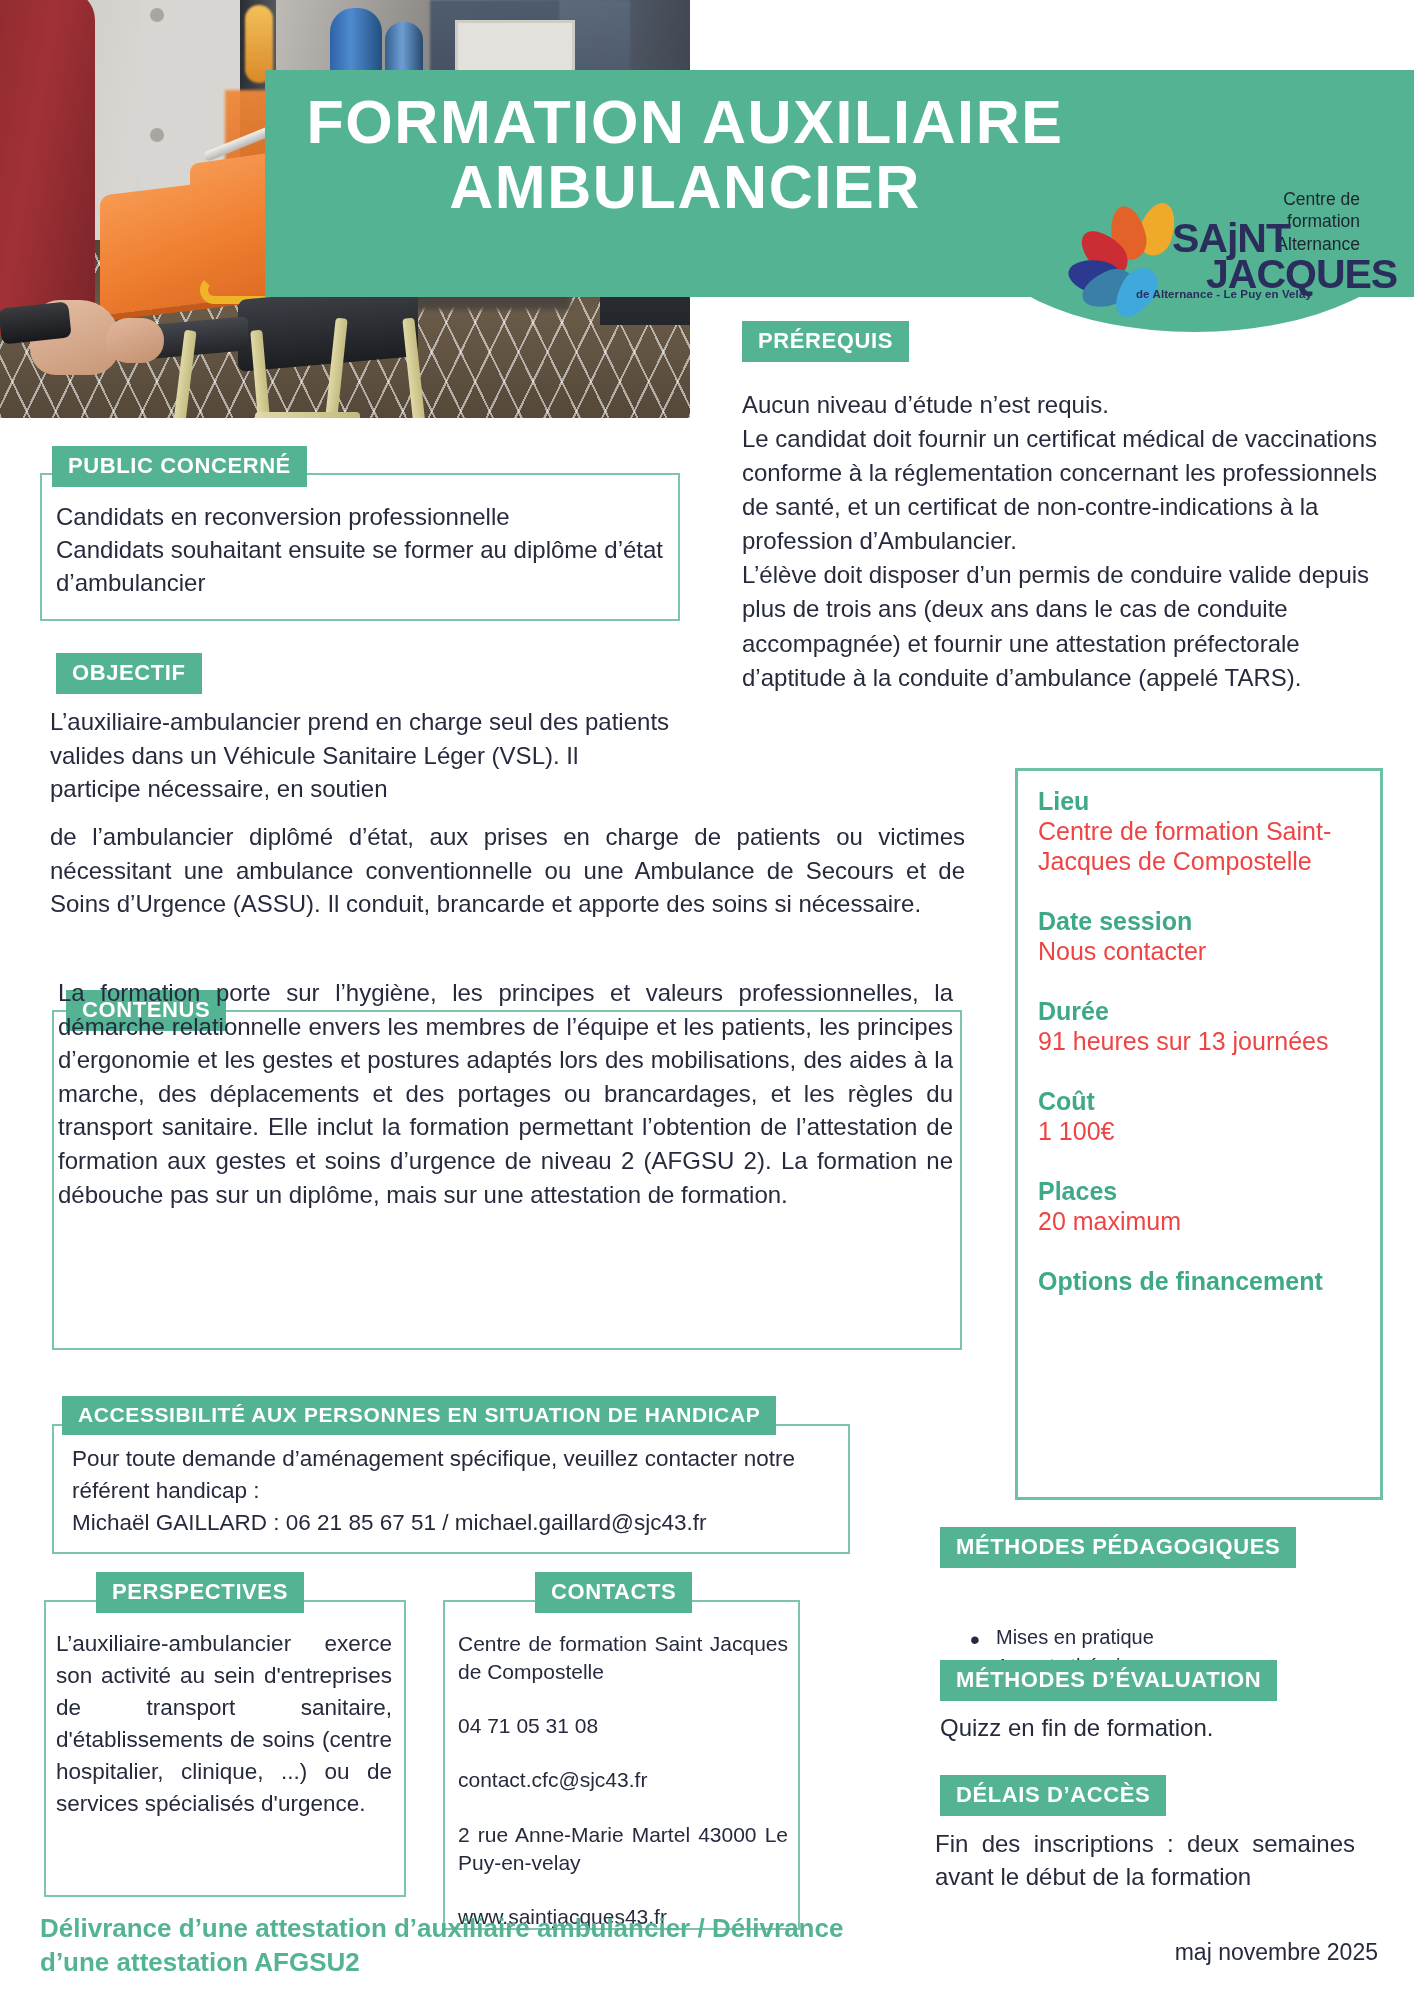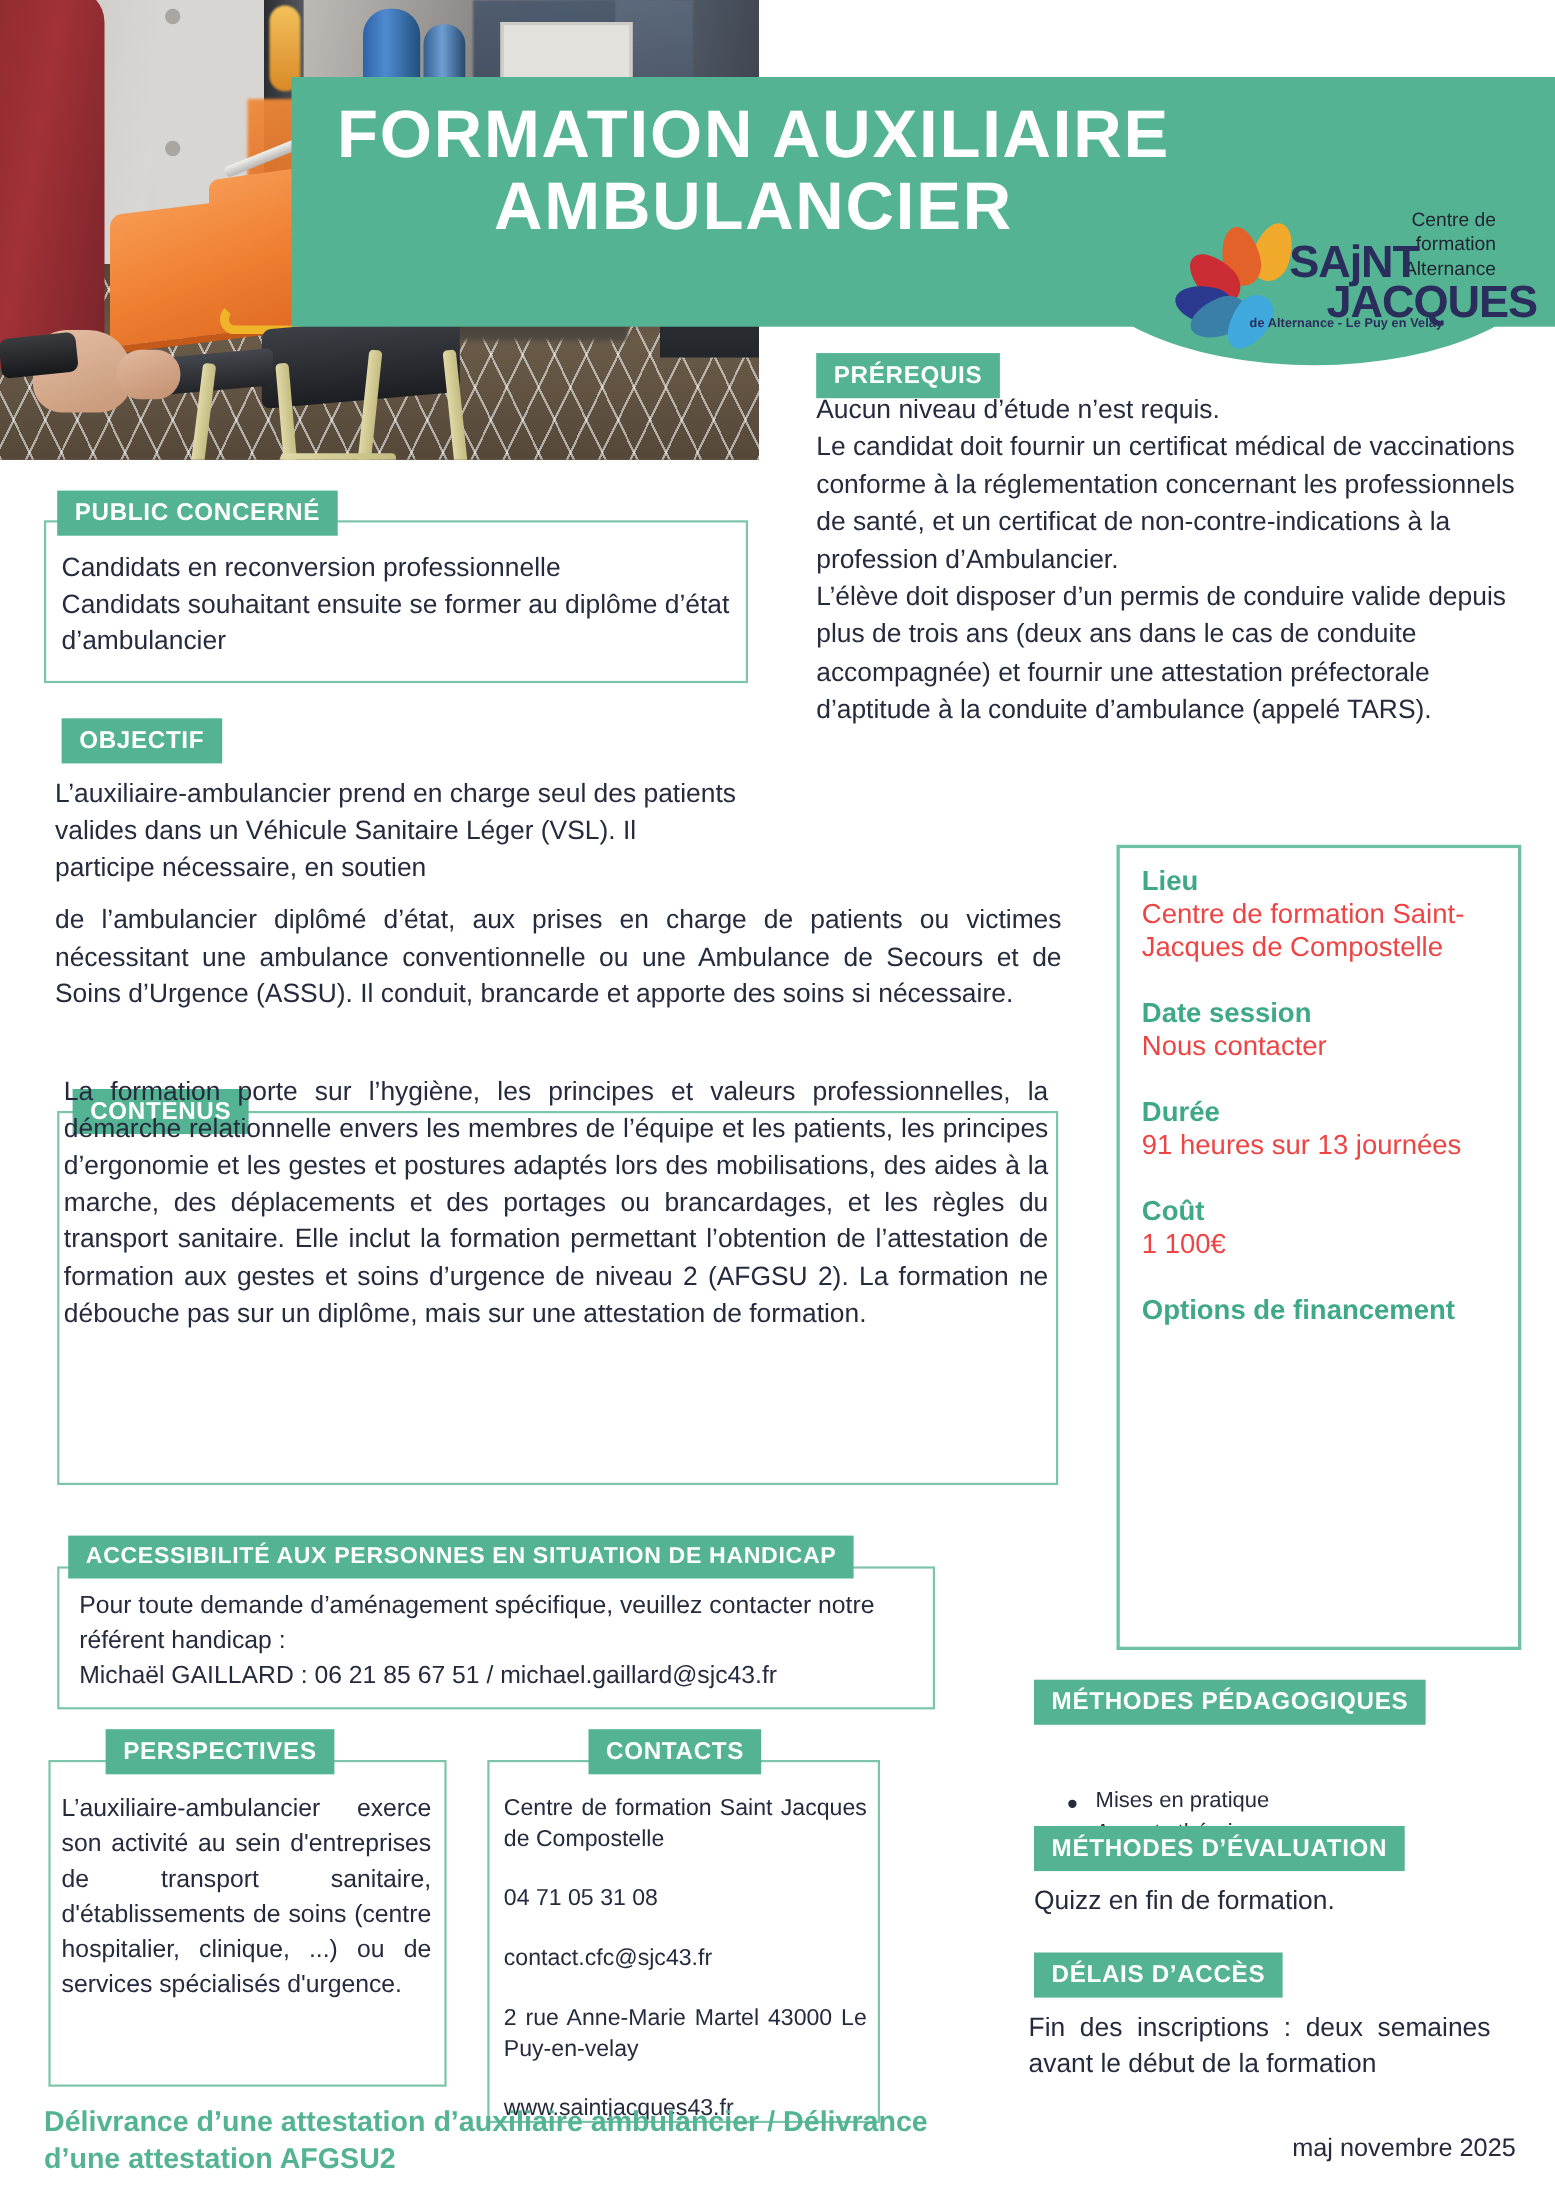--- a/index.html
+++ b/index.html
@@ -112,21 +112,21 @@
     display:inline-block; background:#53b392; color:#fff;
     font-weight:700; font-size:22px; letter-spacing:.6px;
     padding: 7px 16px 8px 16px; white-space:nowrap;
   }
   .tag.sm { font-size:21px; }
   .boxed { position:absolute; border:2px solid #7cc5aa; }
   .body-txt { color:#262a3d; font-size:23.5px; line-height:1.37; }
 
   
   .prereq-tag { position:absolute; left:742px; top:321px; }
-  .prereq-body { position:absolute; left:742px; top:356px; width:638px; font-size:24px; line-height:1.42; }
+  .prereq-body { position:absolute; left:742px; top:388px; width:638px; font-size:24px; line-height:1.42; }
 
   
   .pub-box { left:40px; top:473px; width:640px; height:148px; }
   .pub-tag { position:absolute; left:52px; top:446px; }
   .pub-body { position:absolute; left:56px; top:500px; width:620px; font-size:24px; line-height:1.38; }
 
   
   .obj-tag { position:absolute; left:56px; top:653px; }
   .obj-p1 { position:absolute; left:50px; top:705px; width:620px; font-size:24px; line-height:1.40; }
   .obj-p2 { position:absolute; left:50px; top:820px; width:915px; font-size:24px; line-height:1.40; text-align:justify; }
@@ -314,20 +314,24 @@
     </div>
     <div>
       <div class="info-h">Durée</div>
       <div class="info-v">91 heures sur 13 journées</div>
     </div>
     <div>
       <div class="info-h">Coût</div>
       <div class="info-v">1 100€</div>
     </div>
     <div>
+      <div class="info-h">Places</div>
+      <div class="info-v">20 maximum</div>
+    </div>
+    <div>
       <div class="info-h">Options de financement</div>
     </div>
   </div>
 
   <div class="mp-tag">
     <span class="tag">MÉTHODES PÉDAGOGIQUES</span>
   </div>
   <ul class="mp-list bullets">
     <li>Mises en pratique</li>
     <li>Apports théoriques</li>

